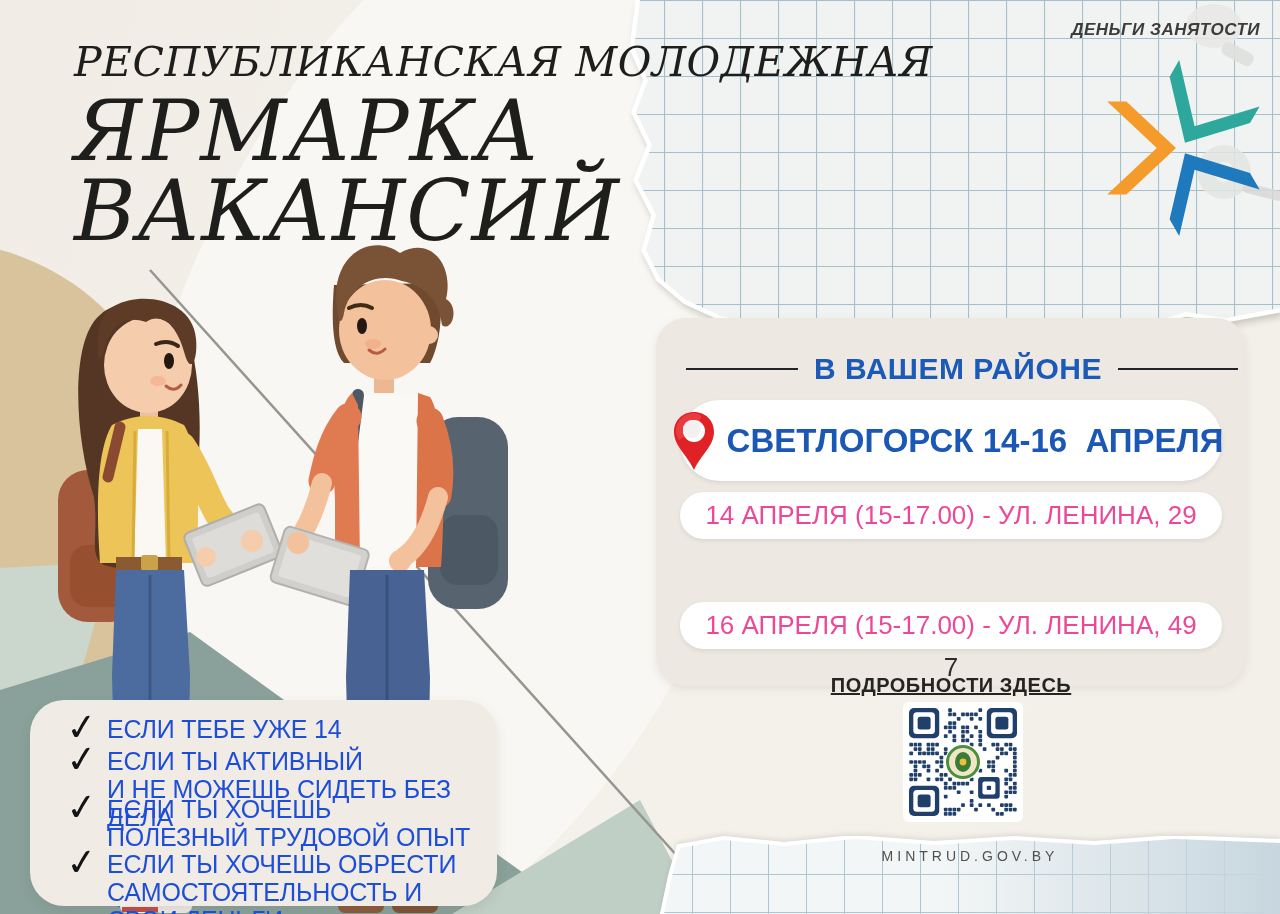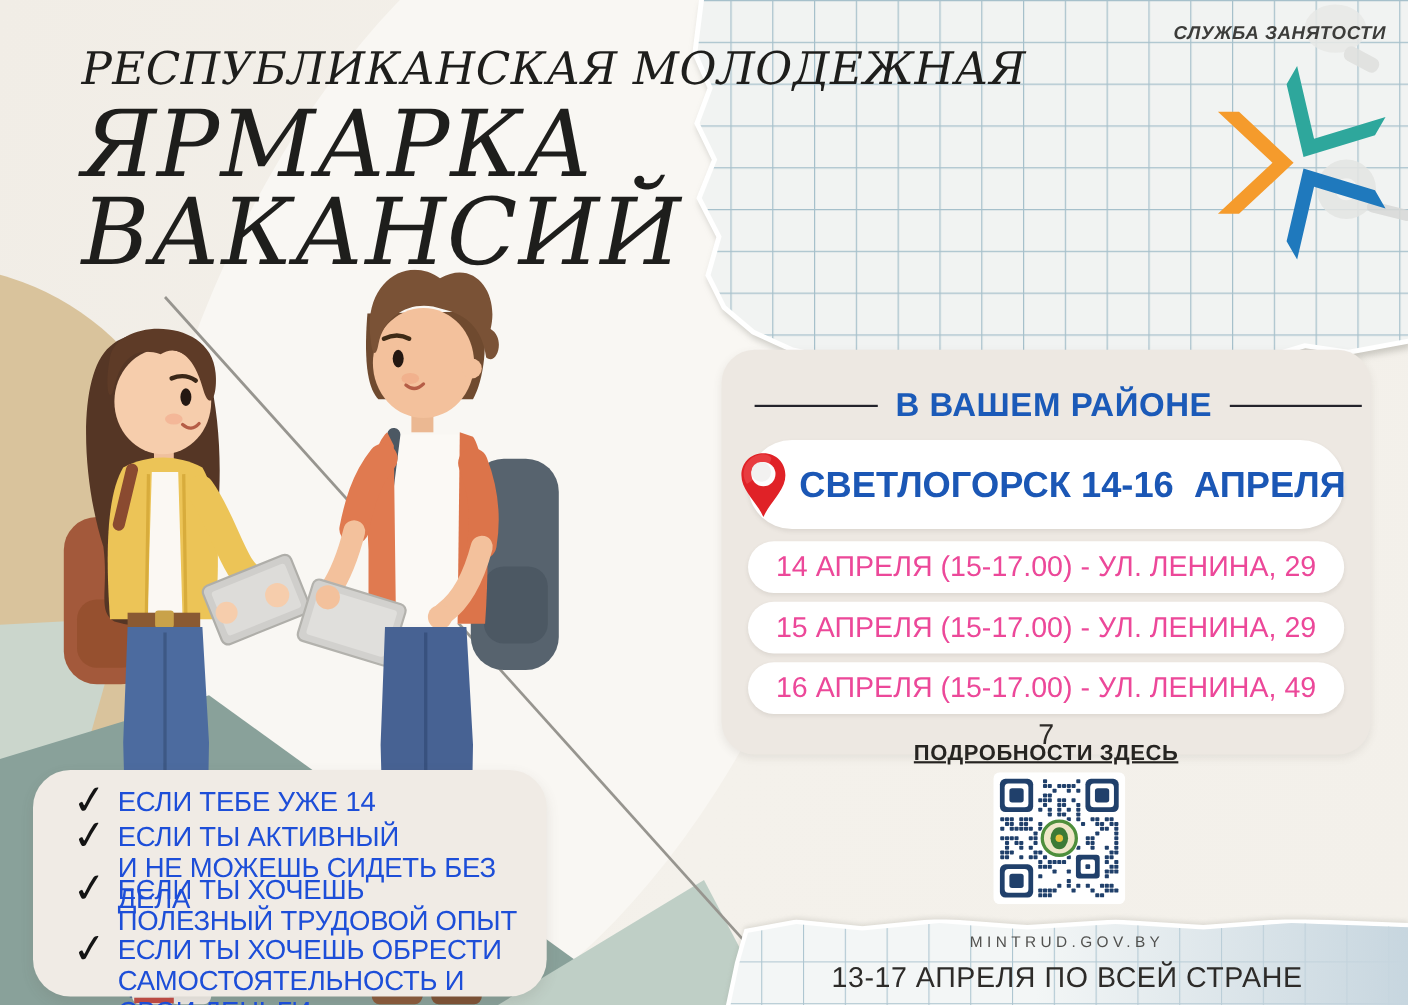--- a/index.html
+++ b/index.html
@@ -99,21 +99,21 @@
       <path d="M-36,-58 L26,0 L-36,58 L-12,58 L50,0 L-12,-58 Z"></path>
     </g>
     <g transform="rotate(120) translate(-46,0) scale(0.8)" fill="#2EA79C">
       <path d="M-36,-58 L26,0 L-36,58 L-12,58 L50,0 L-12,-58 Z"></path>
     </g>
     <g transform="rotate(240) translate(-46,0) scale(0.8)" fill="#1F79BD">
       <path d="M-36,-58 L26,0 L-36,58 L-12,58 L50,0 L-12,-58 Z"></path>
     </g>
   </svg>
 
-  <div class="abs brand-label">СЛУЖБА ЗАНЯТОСТИ</div>
+  <div class="abs brand-label">ДЕНЬГИ ЗАНЯТОСТИ</div>
 
   <div class="abs title">
     <div class="title-l1">РЕСПУБЛИКАНСКАЯ МОЛОДЕЖНАЯ</div>
     <div class="title-l2">ЯРМАРКА</div>
     <div class="title-l3">ВАКАНСИЙ</div>
   </div>
 
   <svg class="abs" width="640" height="670" viewBox="0 0 640 670" style="left:0;top:245px">
 
     <g>
@@ -192,23 +192,20 @@
         <path d="M23,2 C11,2 3,11 3,22 C3,36 17,46 23,60 C29,46 43,36 43,22 C43,11 35,2 23,2 Z" fill="#E02227"></path>
         <path d="M23,3 C13,3 5,11 5,21 C5,24 6,27 8,30 C16,26 32,10 30,6 C28,4 25,3 23,3 Z" fill="#F0565A" opacity=".5"></path>
         <circle cx="23" cy="21" r="11" fill="#FDFDFD"></circle>
         <circle cx="21" cy="19" r="9" fill="#F2F1F0"></circle>
       </svg>
       <span class="city-text">СВЕТЛОГОРСК 14-16  АПРЕЛЯ</span>
     </div>
 
     <div class="pill ev1">
       <span class="ev-text">14 АПРЕЛЯ (15-17.00) - УЛ. ЛЕНИНА, 29</span>
-    </div>
-    <div class="pill ev2">
-      <span class="ev-text">15 АПРЕЛЯ (15-17.00) - УЛ. ЛЕНИНА, 29</span>
     </div>
     <div class="pill ev3">
       <span class="ev-text">16 АПРЕЛЯ (15-17.00) - УЛ. ЛЕНИНА, 49</span>
     </div>
     <div class="ev-overflow">7</div>
   </div>
 
   <div class="abs details-label">ПОДРОБНОСТИ ЗДЕСЬ</div>
 
   <svg class="abs qr" id="qr" width="120" height="120" viewBox="0 0 120 120">
@@ -422,16 +419,15 @@
       <linearGradient id="fgrad" x1="0" y1="0" x2="1" y2="0">
         <stop offset="0.45" stop-color="#C7D6DF" stop-opacity="0"></stop>
         <stop offset="1" stop-color="#C7D6DF" stop-opacity="1"></stop>
       </linearGradient>
     </defs>
     <path d="M26,12 L70,4 L130,10 L200,3 L280,9 L360,4 L440,9 L520,3 L626,7 L626,78 L10,78 L18,40 Z" fill="url(#gpat2)" stroke="#FFFFFF" stroke-width="8" paint-order="stroke"></path>
     <path d="M26,12 L70,4 L130,10 L200,3 L280,9 L360,4 L440,9 L520,3 L626,7 L626,78 L10,78 L18,40 Z" fill="url(#fgrad)"></path>
   </svg>
   <div class="abs footer-texts">
     <div class="footer-site">MINTRUD.GOV.BY</div>
-    <div class="footer-line">13-17 АПРЕЛЯ ПО ВСЕЙ СТРАНЕ</div>
   </div>
 
 </div>
 
 </body></html>

